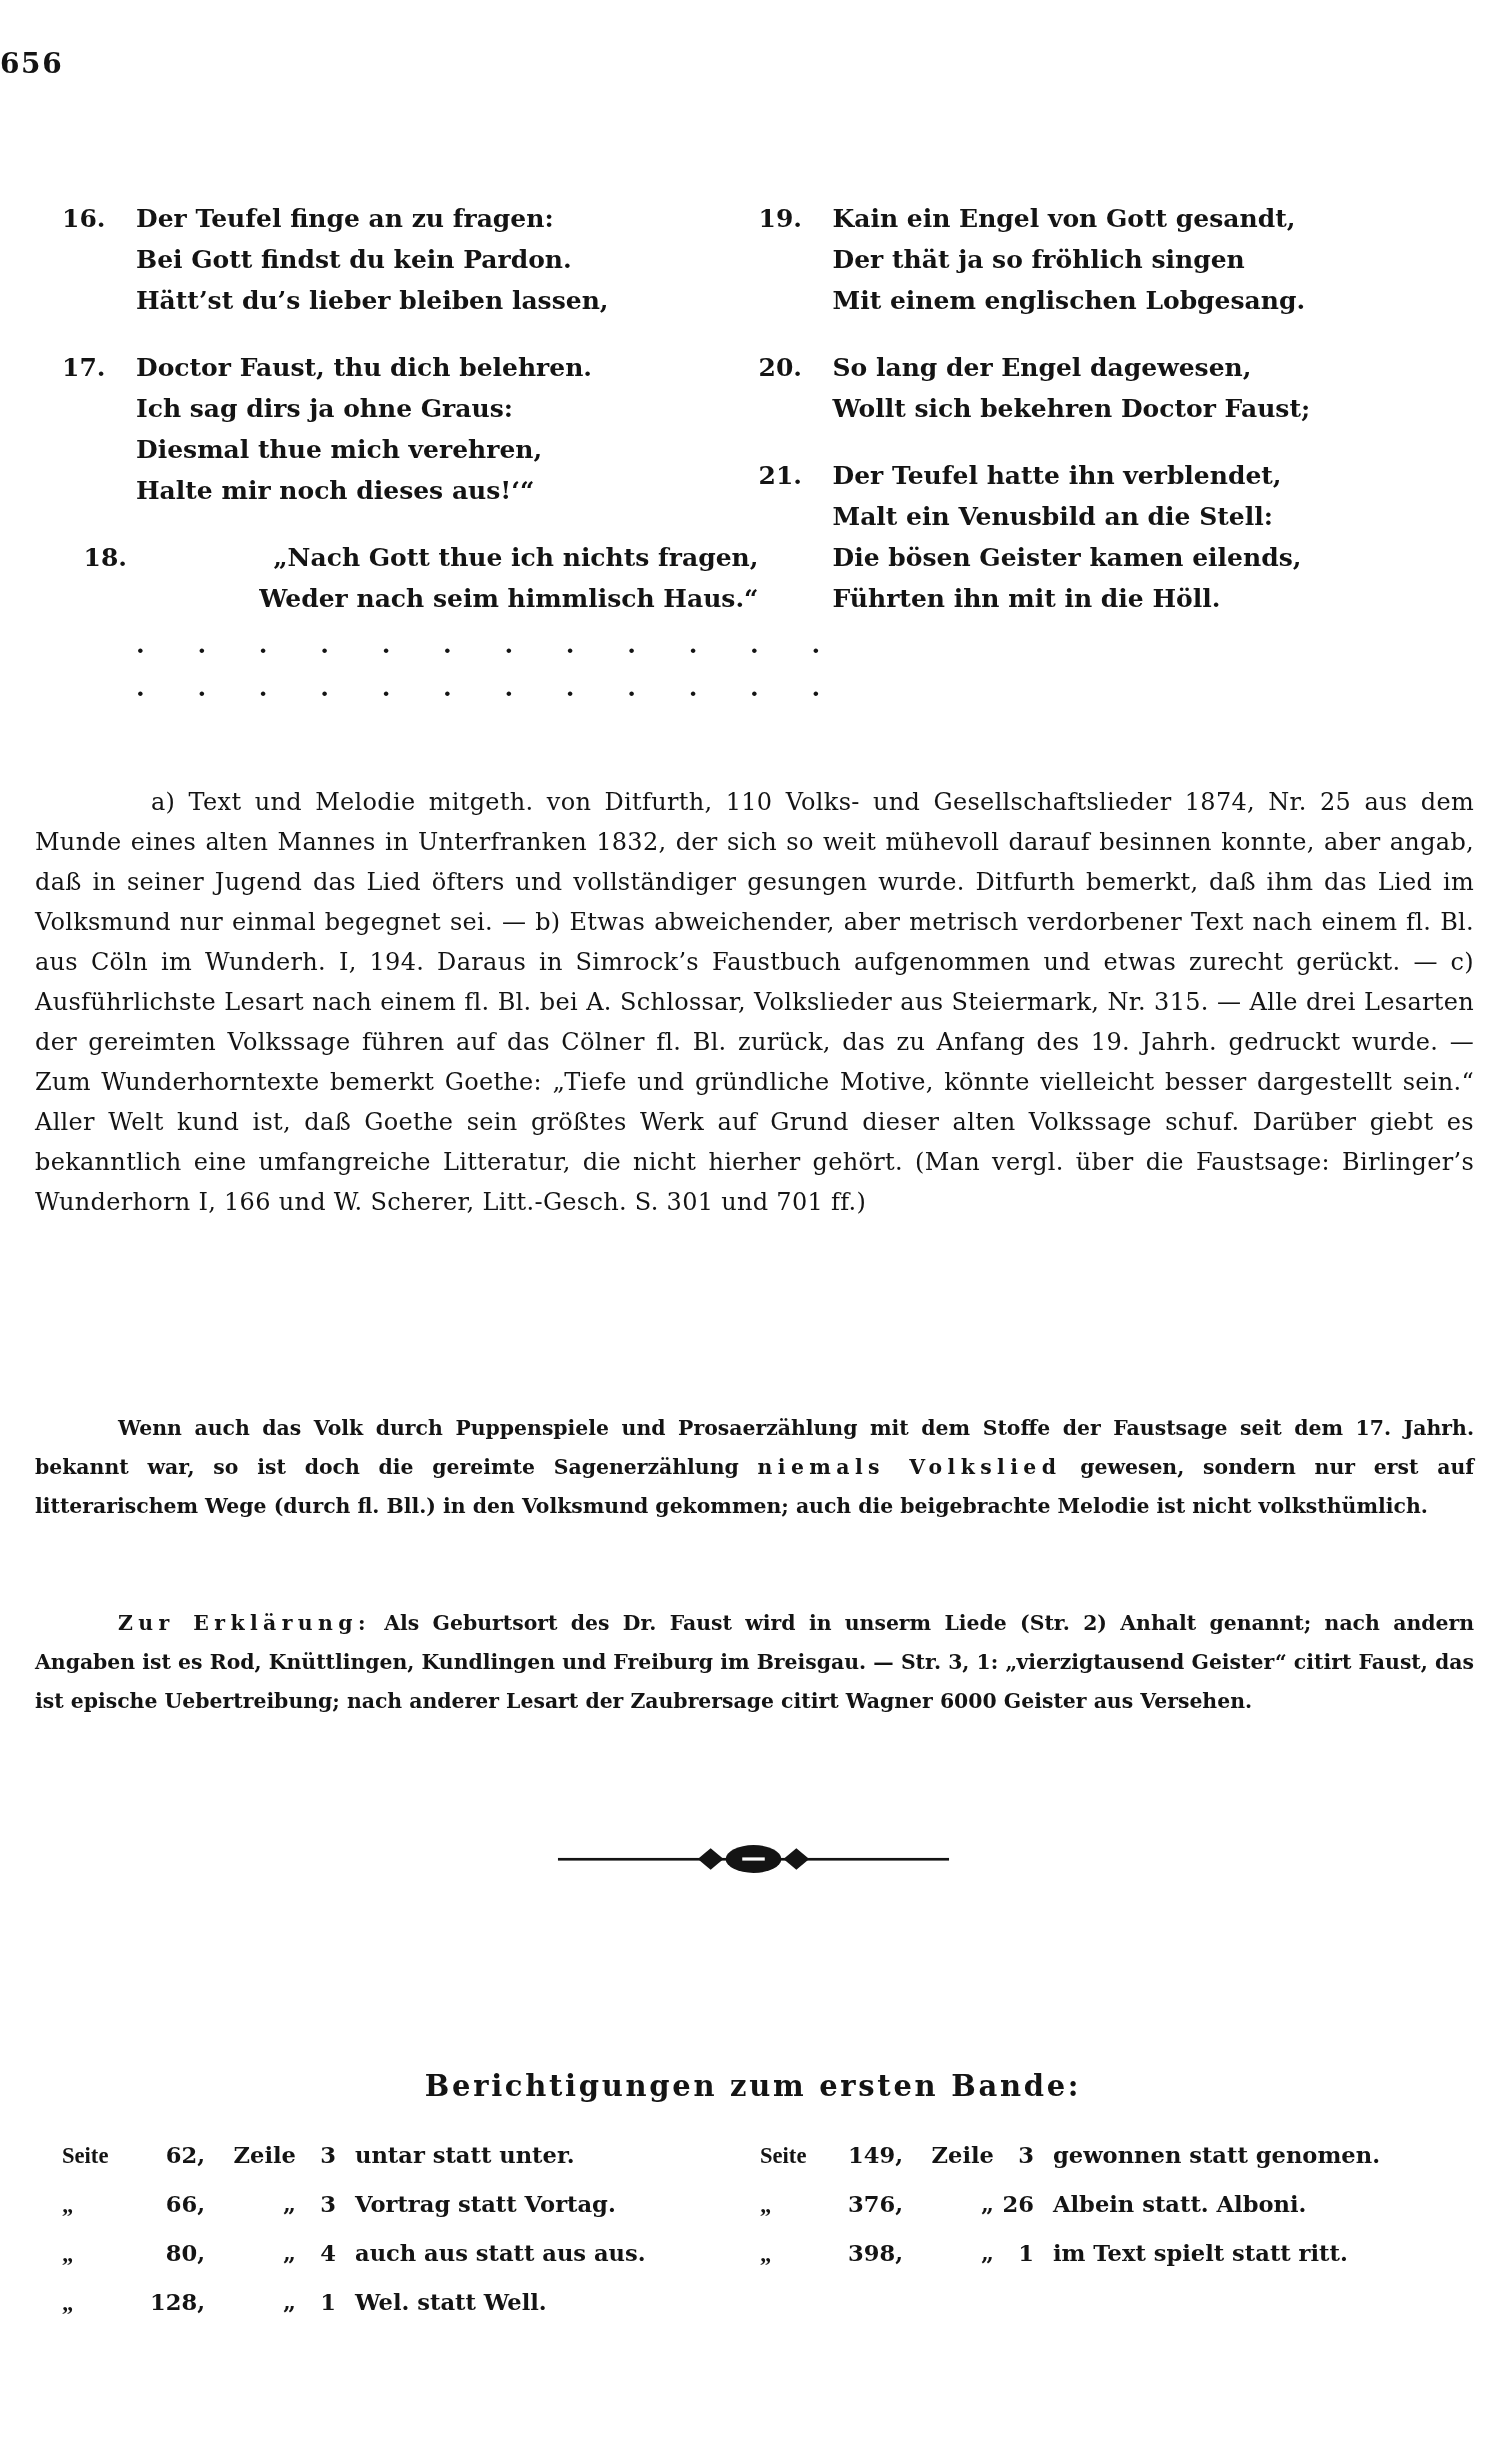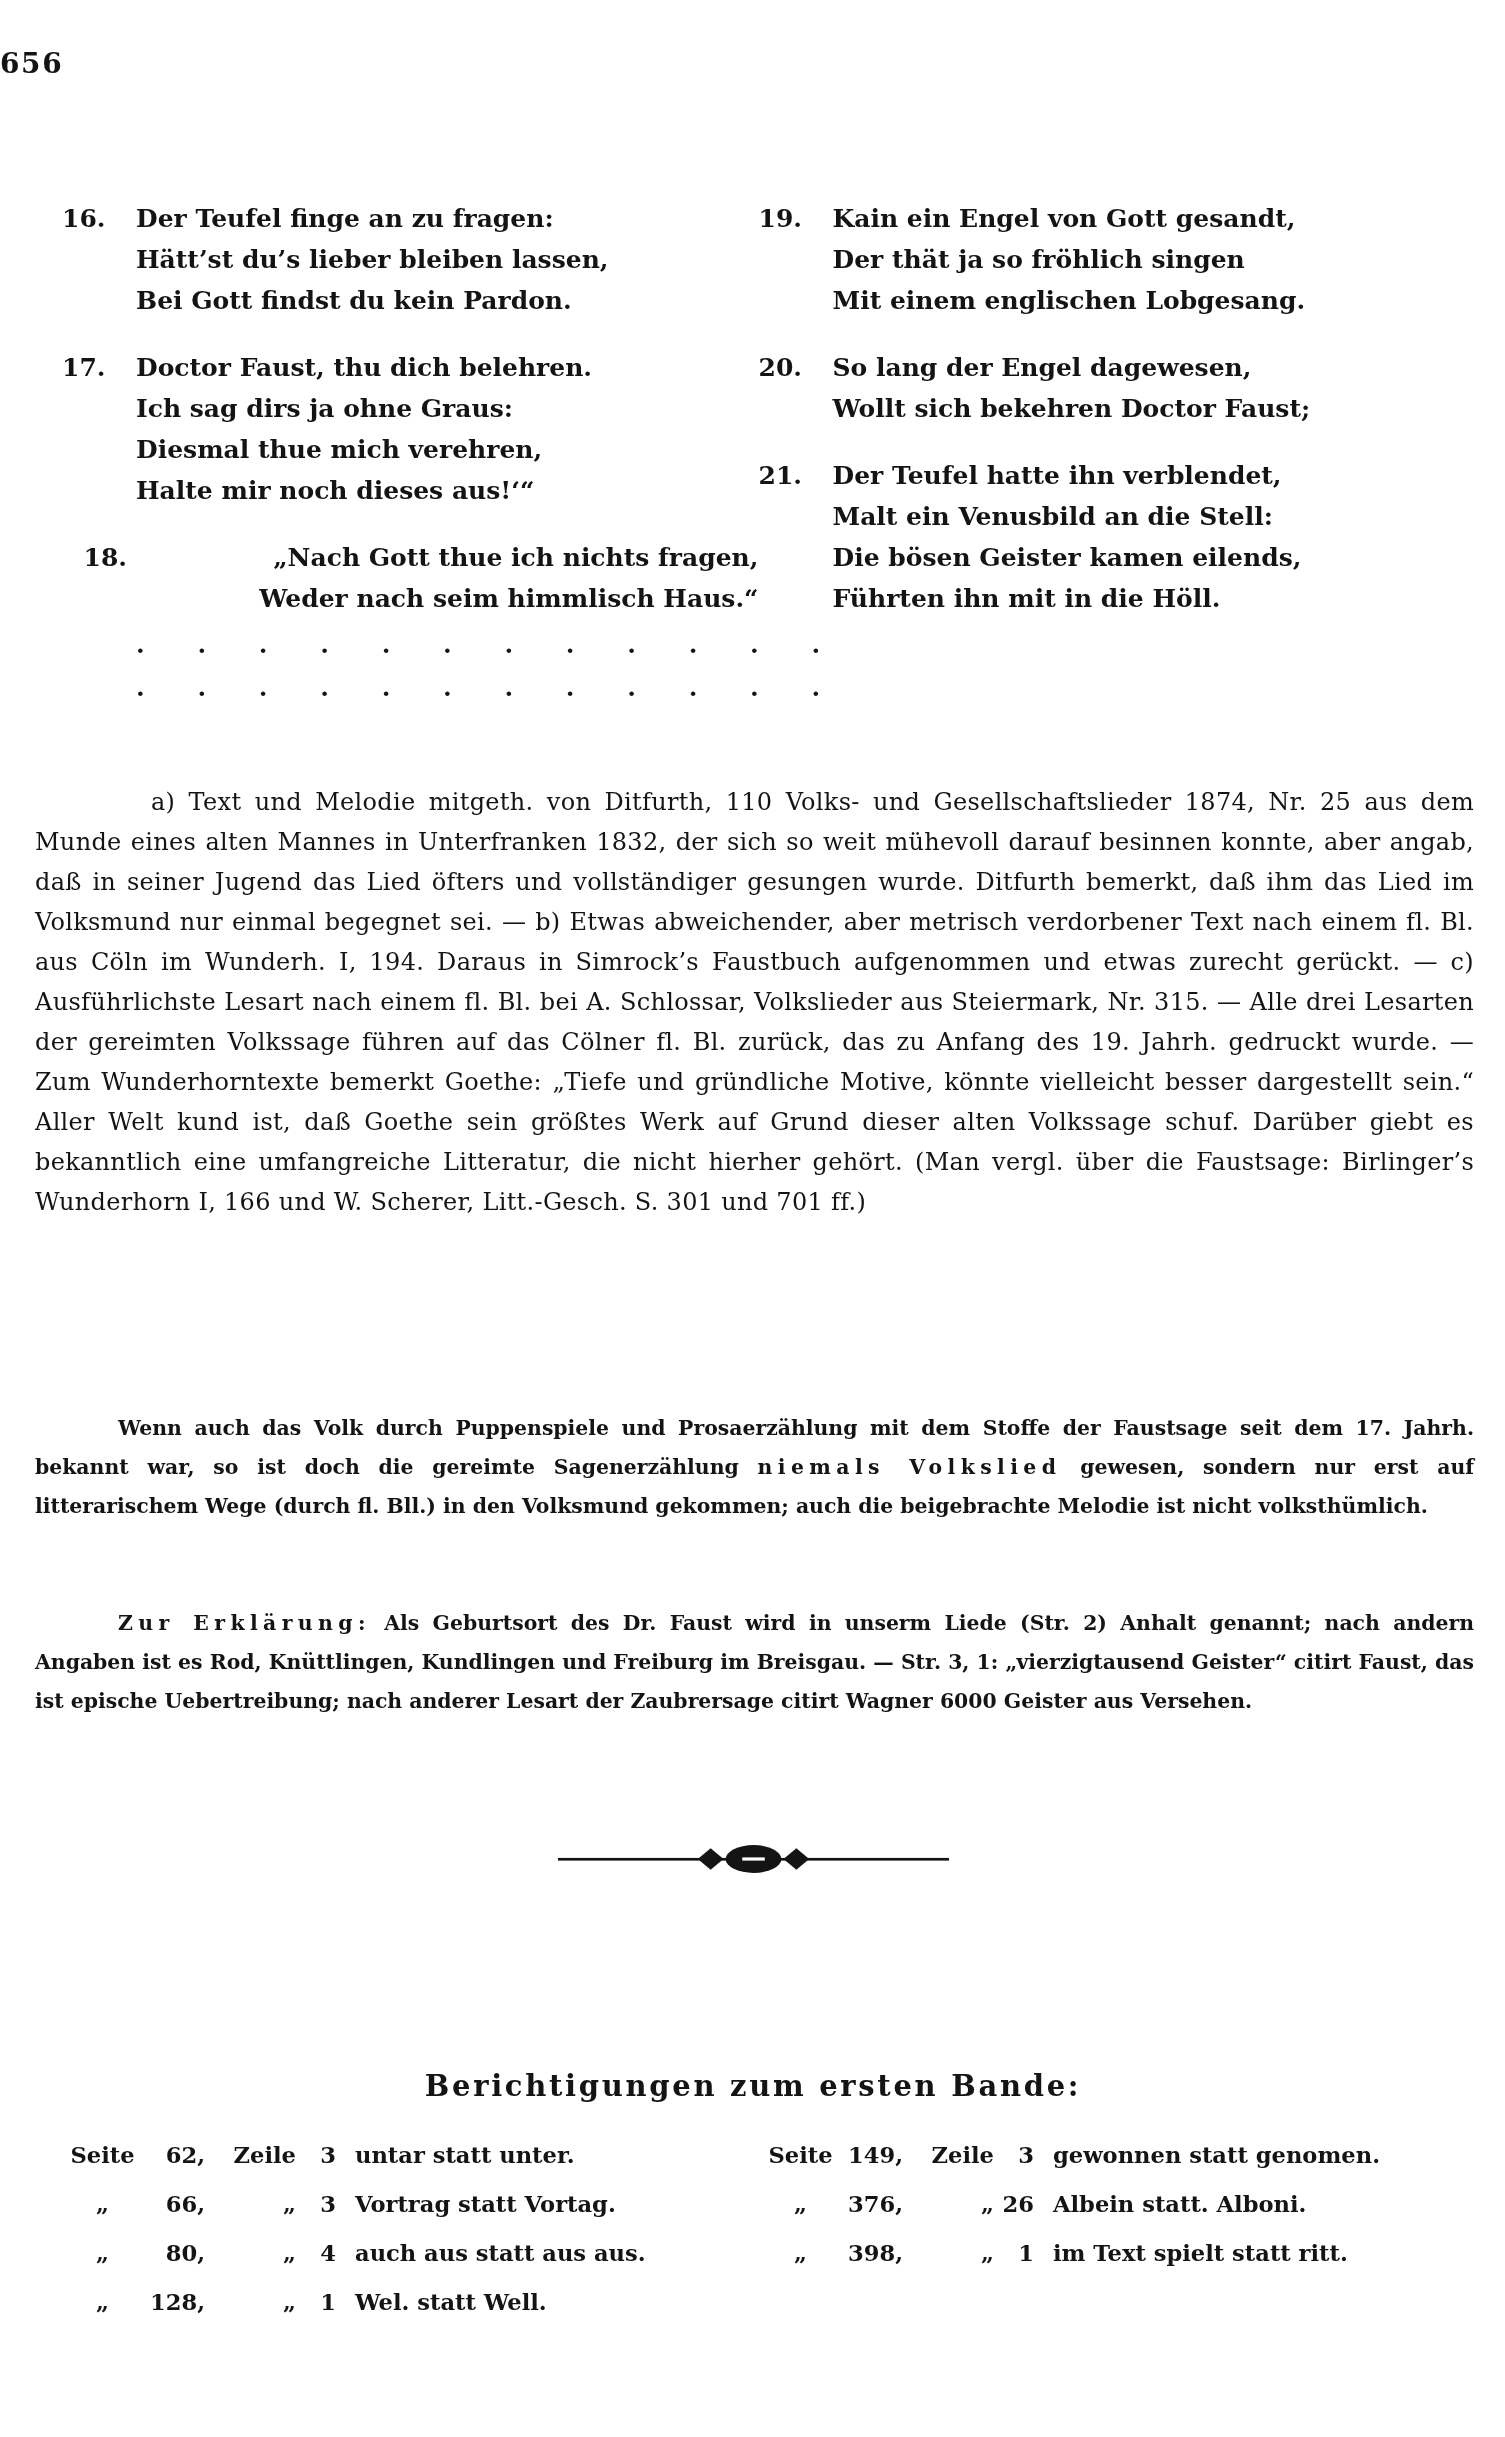--- a/index.html
+++ b/index.html
@@ -112,39 +112,39 @@
     display: flex;
     font-size: 22.6px;
     font-weight: bold;
   }
   .corr-col { width: 50%; }
   .corr-row {
     display: flex;
     line-height: 49px;
     white-space: nowrap;
   }
-  .c-seite { width: 81px; text-align: center; flex: none; }
+  .c-seite { width: 81px; text-align: left; flex: none; font-family: Liberation Serif, serif; }
   .c-page  { width: 62px; text-align: right; flex: none; }
   .c-zeile { width: 91px; text-align: right; flex: none; }
   .c-line  { width: 40px;  text-align: right; flex: none; }
   .c-text  { margin-left: 19px; flex: none; }
 </style>
 </head>
 <body>
 
 <div class="page-number">656</div>
 
 <div class="verses">
   <div class="verse-col">
 
     <div class="stanza">
       <span class="stanza-num">16.</span>
       <div>Der Teufel finge an zu fragen:</div>
+      <div>Bei Gott findst du kein Pardon.</div>
       <div>Hätt’st du’s lieber bleiben lassen,</div>
-      <div>Bei Gott findst du kein Pardon.</div>
     </div>
 
     <div class="stanza">
       <span class="stanza-num">17.</span>
       <div>Doctor Faust, thu dich belehren.</div>
       <div>Ich sag dirs ja ohne Graus:</div>
       <div>Diesmal thue mich verehren,</div>
       <div>Halte mir noch dieses aus!‘“</div>
     </div>
 

